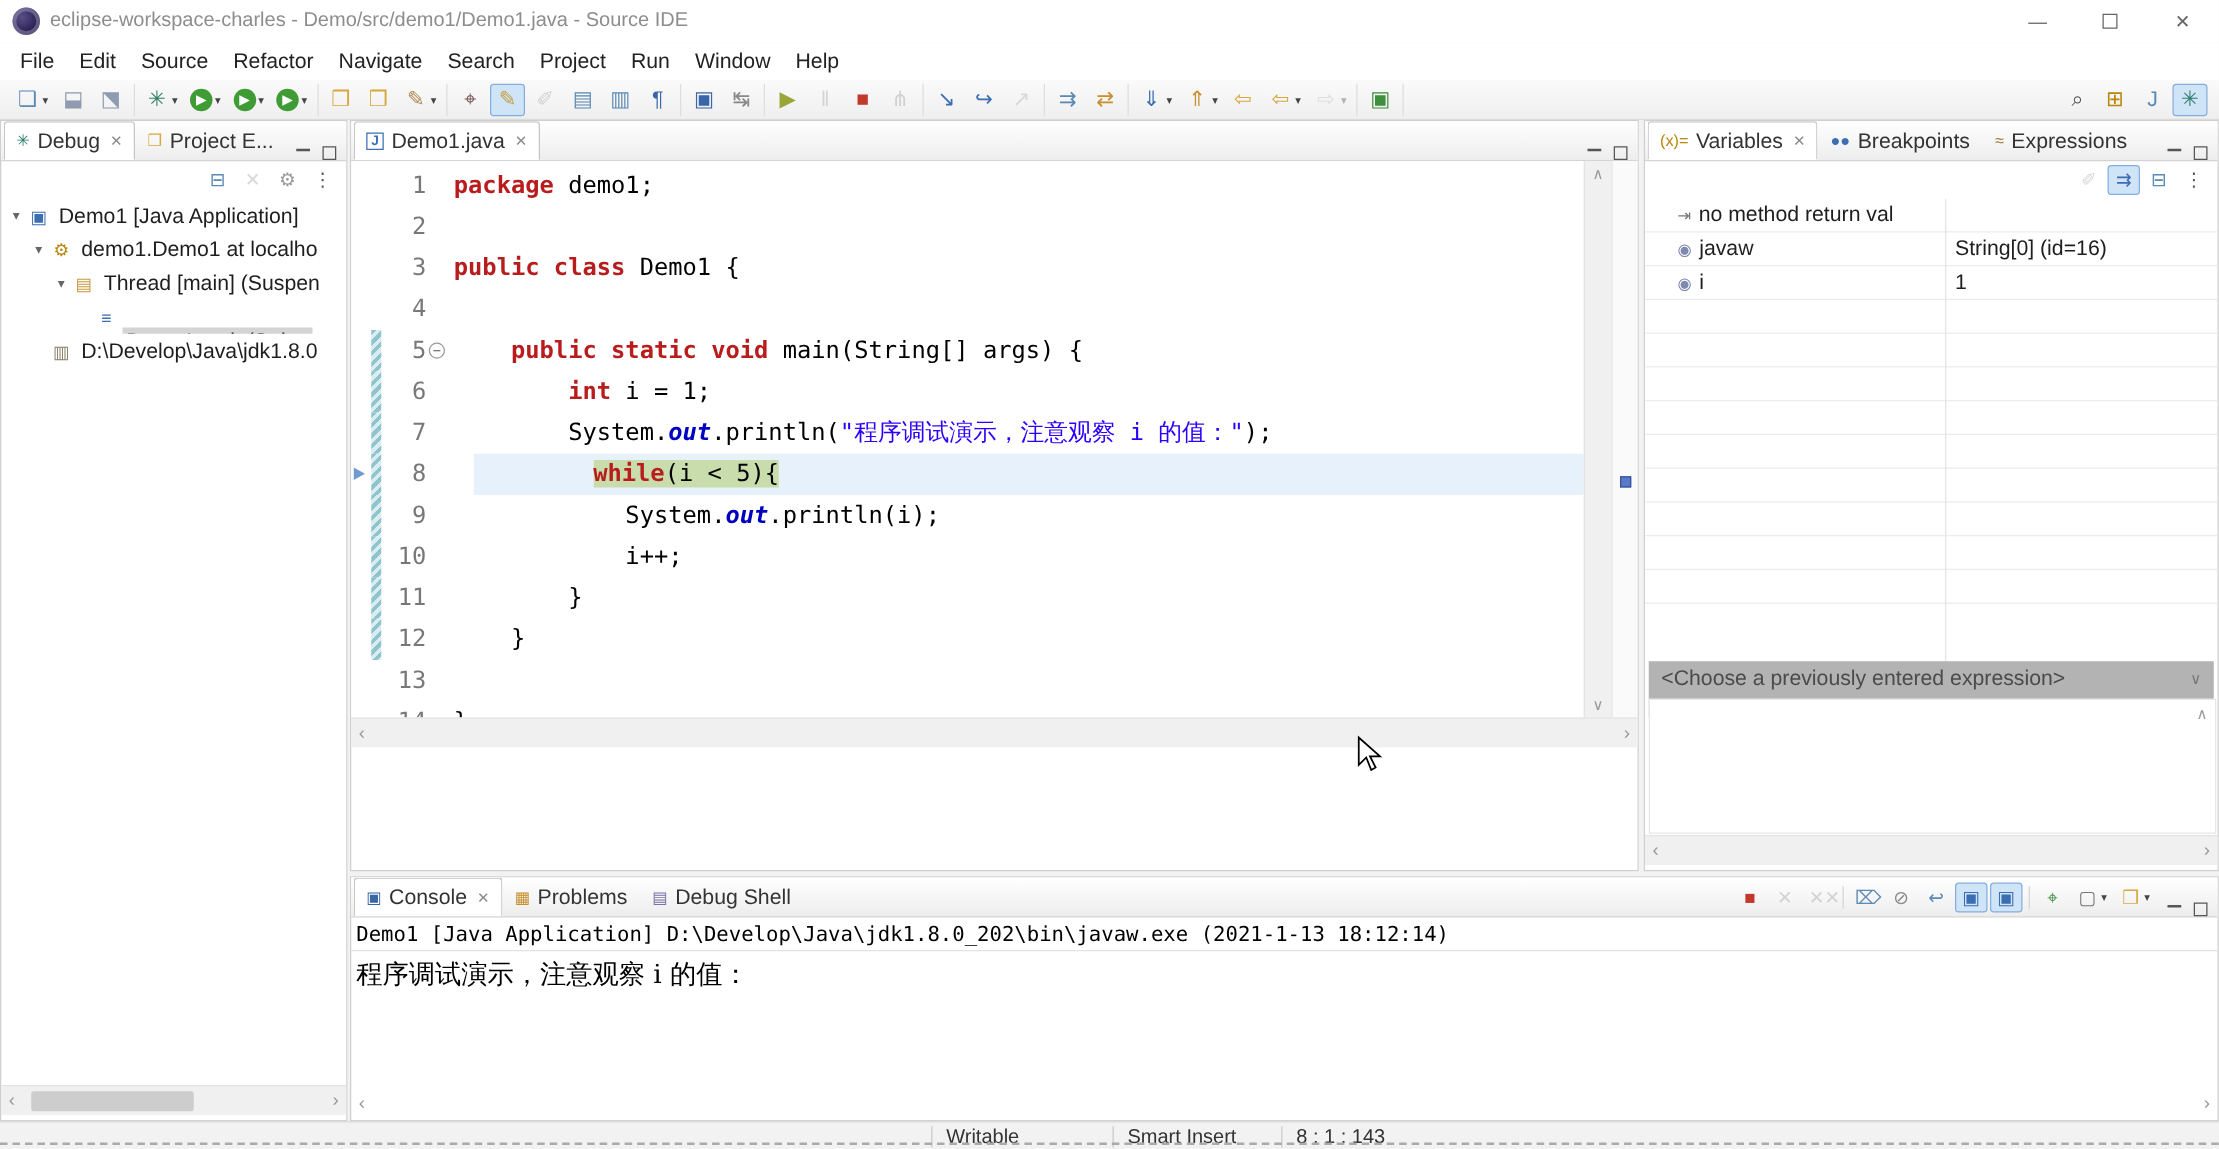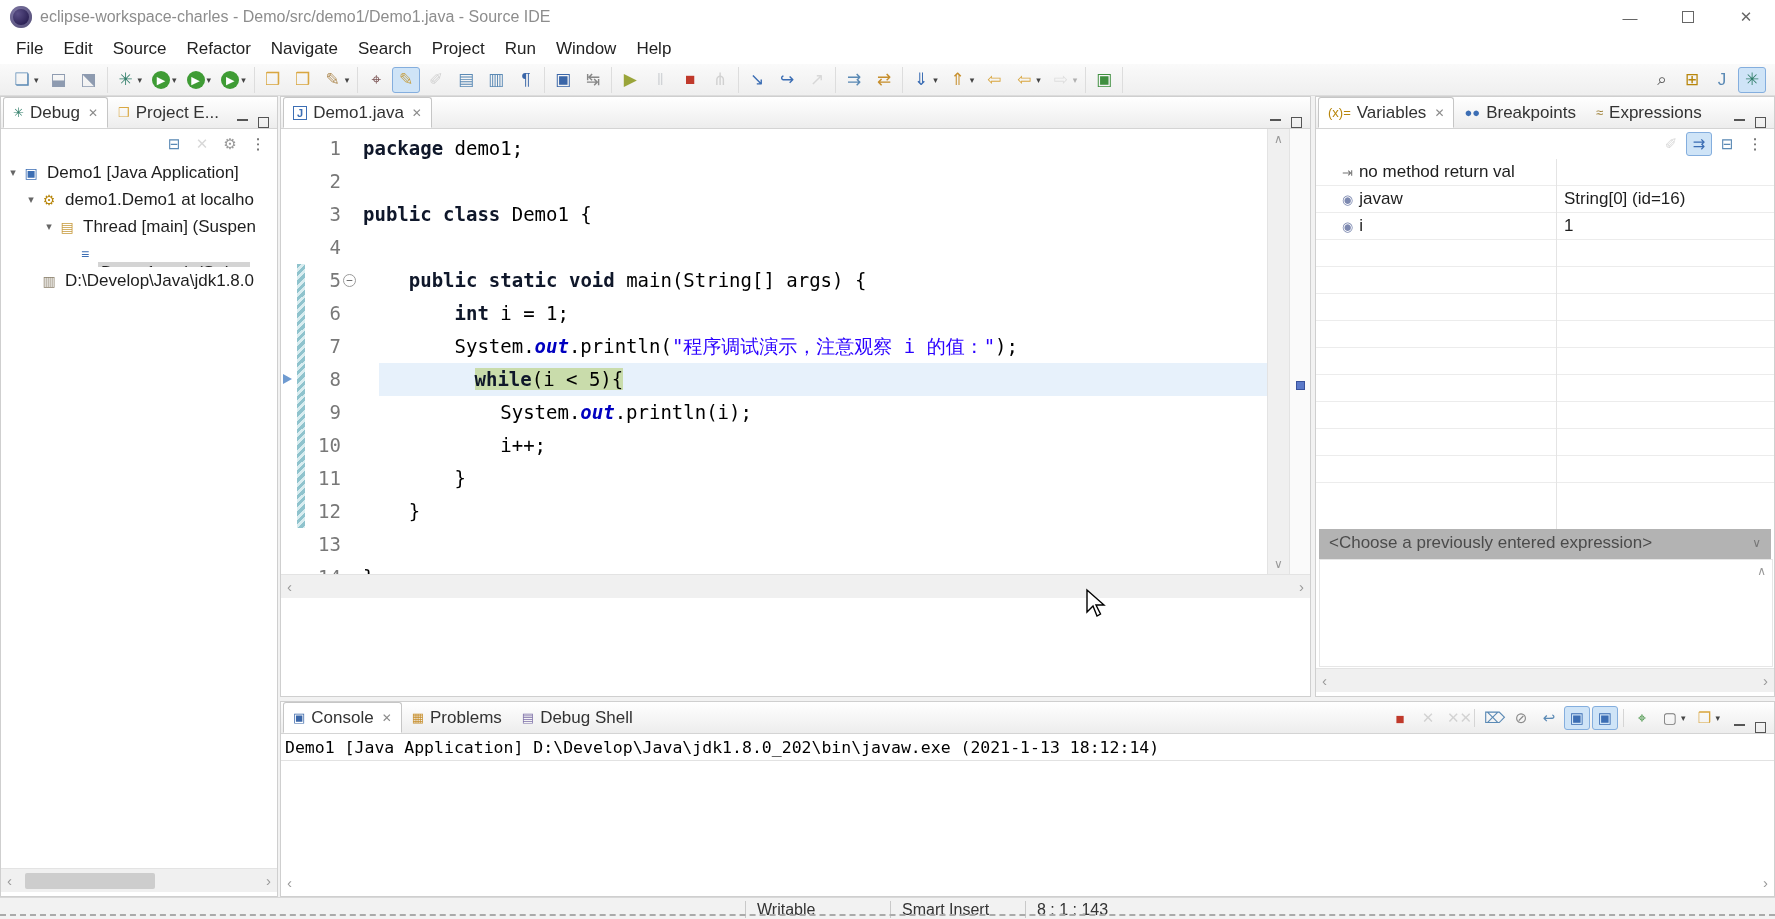--- a/index.html
+++ b/index.html
@@ -64,21 +64,21 @@
   
   #editor-body { position:absolute; left:0; top:32px; right:43px; bottom:122px; overflow:hidden; background:#fff; }
   .code-line { display:flex; height:33px; line-height:33px; font-family:"DejaVu Sans Mono",monospace; font-size:19px; white-space:pre; }
   .c-gut { width:16px; position:relative; }
   .c-diff { width:8px; }
   .c-diff.on { background:repeating-linear-gradient(135deg,#8fc3cd 0 3px,#d9edf0 3px 6px); }
   .c-num { width:36px; text-align:right; color:#787878; }
   .c-fold { width:18px; position:relative; }
   .c-text { padding-left:4px; flex:1; }
   .code-line.cur .c-text { background:#e7f1fb;margin-left:20px; }
-  .kw { color:#0f172a; font-weight:bold; }
+  .kw { color:#b91c1c; font-weight:bold; }
   .str { color:#2a00ff; }
   .fld { color:#0000c0; font-weight:bold; font-style:italic; }
   .pl { color:#000; }
   .g { background:#c9dcab; }
   .foldmark { position:absolute; left:2px; top:10px; width:13px; height:13px; border:1px solid #9a9a9a; border-radius:50%;
     background:#fff; color:#666; font-size:11px; line-height:11px; text-align:center; }
   .iptr { position:absolute; left:2px; top:11px; width:0; height:0; border:5px solid transparent; border-left:9px solid #6f9bd1; }
 
   .sb-v { position:absolute; top:32px; bottom:122px; right:21px; width:22px; background:#f0f0f0; border-left:1px solid #e3e3e3;
     display:flex; flex-direction:column; justify-content:space-between; align-items:center; color:#999; font-size:12px; padding:3px 0; }
@@ -551,20 +551,21 @@
           <span class="vtb-ic" style="color: rgb(217, 167, 65);">❒</span>
           <span class="dd">▾</span>
         </span>
       </div>
       <div class="minmax" style="margin-left: 4px;">
         <span class="mm bar"></span>
         <span class="mm box"></span>
       </div>
     </div>
   <div id="console-line1">Demo1 [Java Application] D:\Develop\Java\jdk1.8.0_202\bin\javaw.exe  (2021-1-13 18:12:14)</div>
+  <div id="console-line2">程序调试演示，注意观察 i 的值：</div>
   <div class="sb-h" style="bottom:2px;border-top:none;background:transparent;">
     <span>‹</span>
     <span>›</span>
   </div>
 </div>
 
 <div class="abs" id="statusbar">
   <span class="st-sep" style="left:745px;"></span>
   <span class="abs" style="left:757px;top:3px;">Writable</span>
   <span class="st-sep" style="left:890px;"></span>

